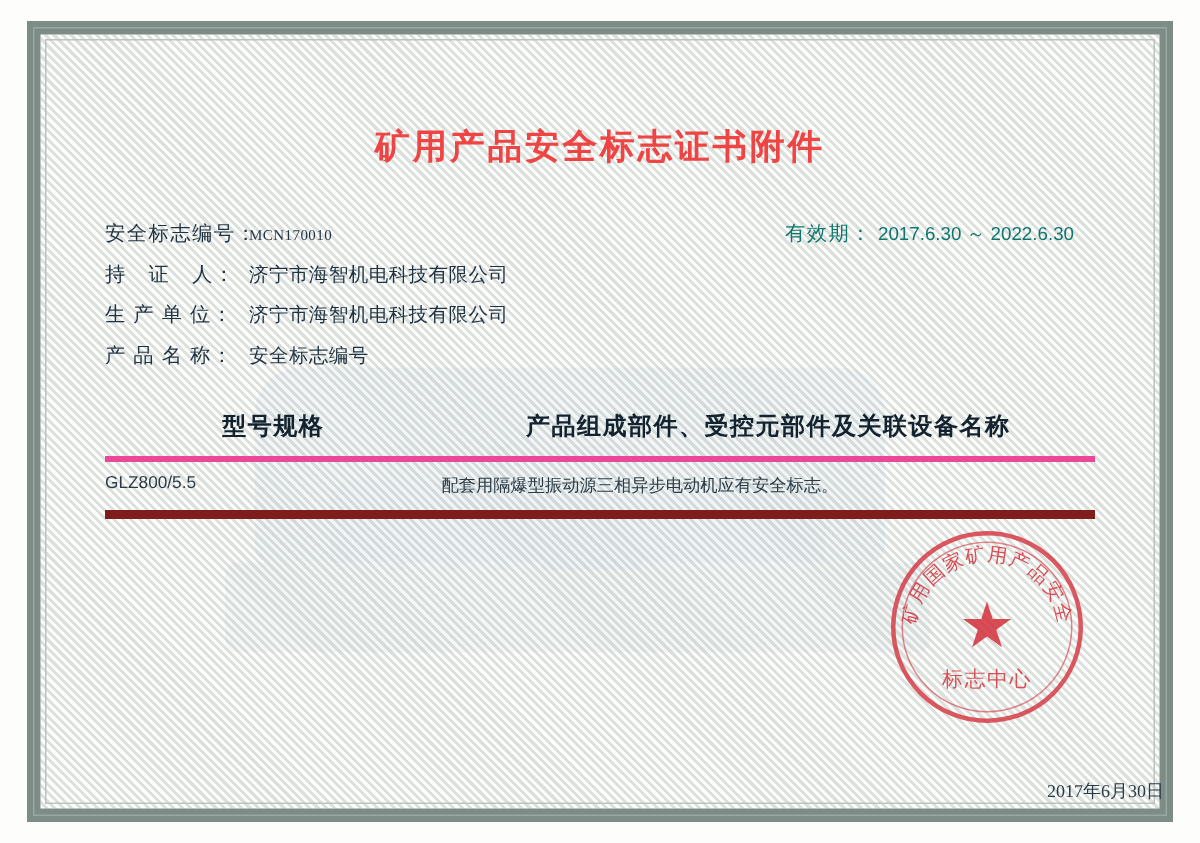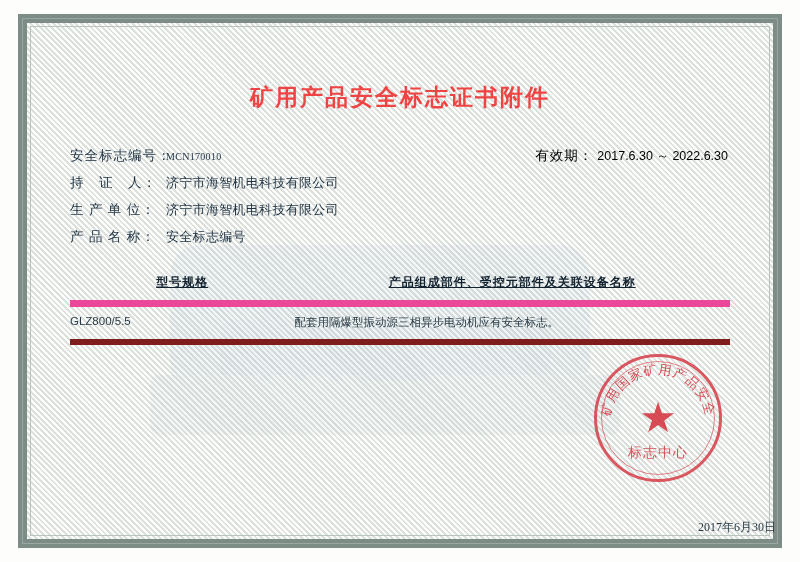--- a/index.html
+++ b/index.html
@@ -121,47 +121,46 @@
     font-family: Liberation Serif, serif;
     font-size: 10px;
     letter-spacing: 0.3px;
   }
   .meta-value.cn {
     font-family: Liberation Sans, sans-serif;
     font-size: 13px;
   }
   .validity {
     position: absolute;
-    right: 2px;
+    right: 14px;
     top: 0;
     font-size: 13.5px;
-    color: #000000;
+    color: #0f766e;
     white-space: nowrap;
   }
   .validity .val-label { letter-spacing: 1px; }
   .validity .val-dates {
     font-family: "Liberation Sans", sans-serif;
     font-size: 12.5px;
     margin-left: 4px;
   }
 
   
   .table {
     margin-top: 20px;
     width: 100%;
     border-collapse: collapse;
   }
   .table thead th {
-    font-size: 12px;
+    font-size: 16px;
     font-weight: bold;
     color: #12222f;
     padding: 8px 0 9px 0;
-    border-bottom: 7px solid #ec4899;
+    border-bottom: 4px solid #ec4899;
     letter-spacing: 1px;
-    text-decoration: underline;
   }
   .table thead th.col-model { width: 34%; }
   .table thead th.col-parts { width: 66%; }
   .table tbody td {
     font-size: 11.5px;
     color: #2a3b46;
     padding: 8px 0 9px 0;
     border-bottom: 6px solid #7f1d1d;
     vertical-align: top;
   }

